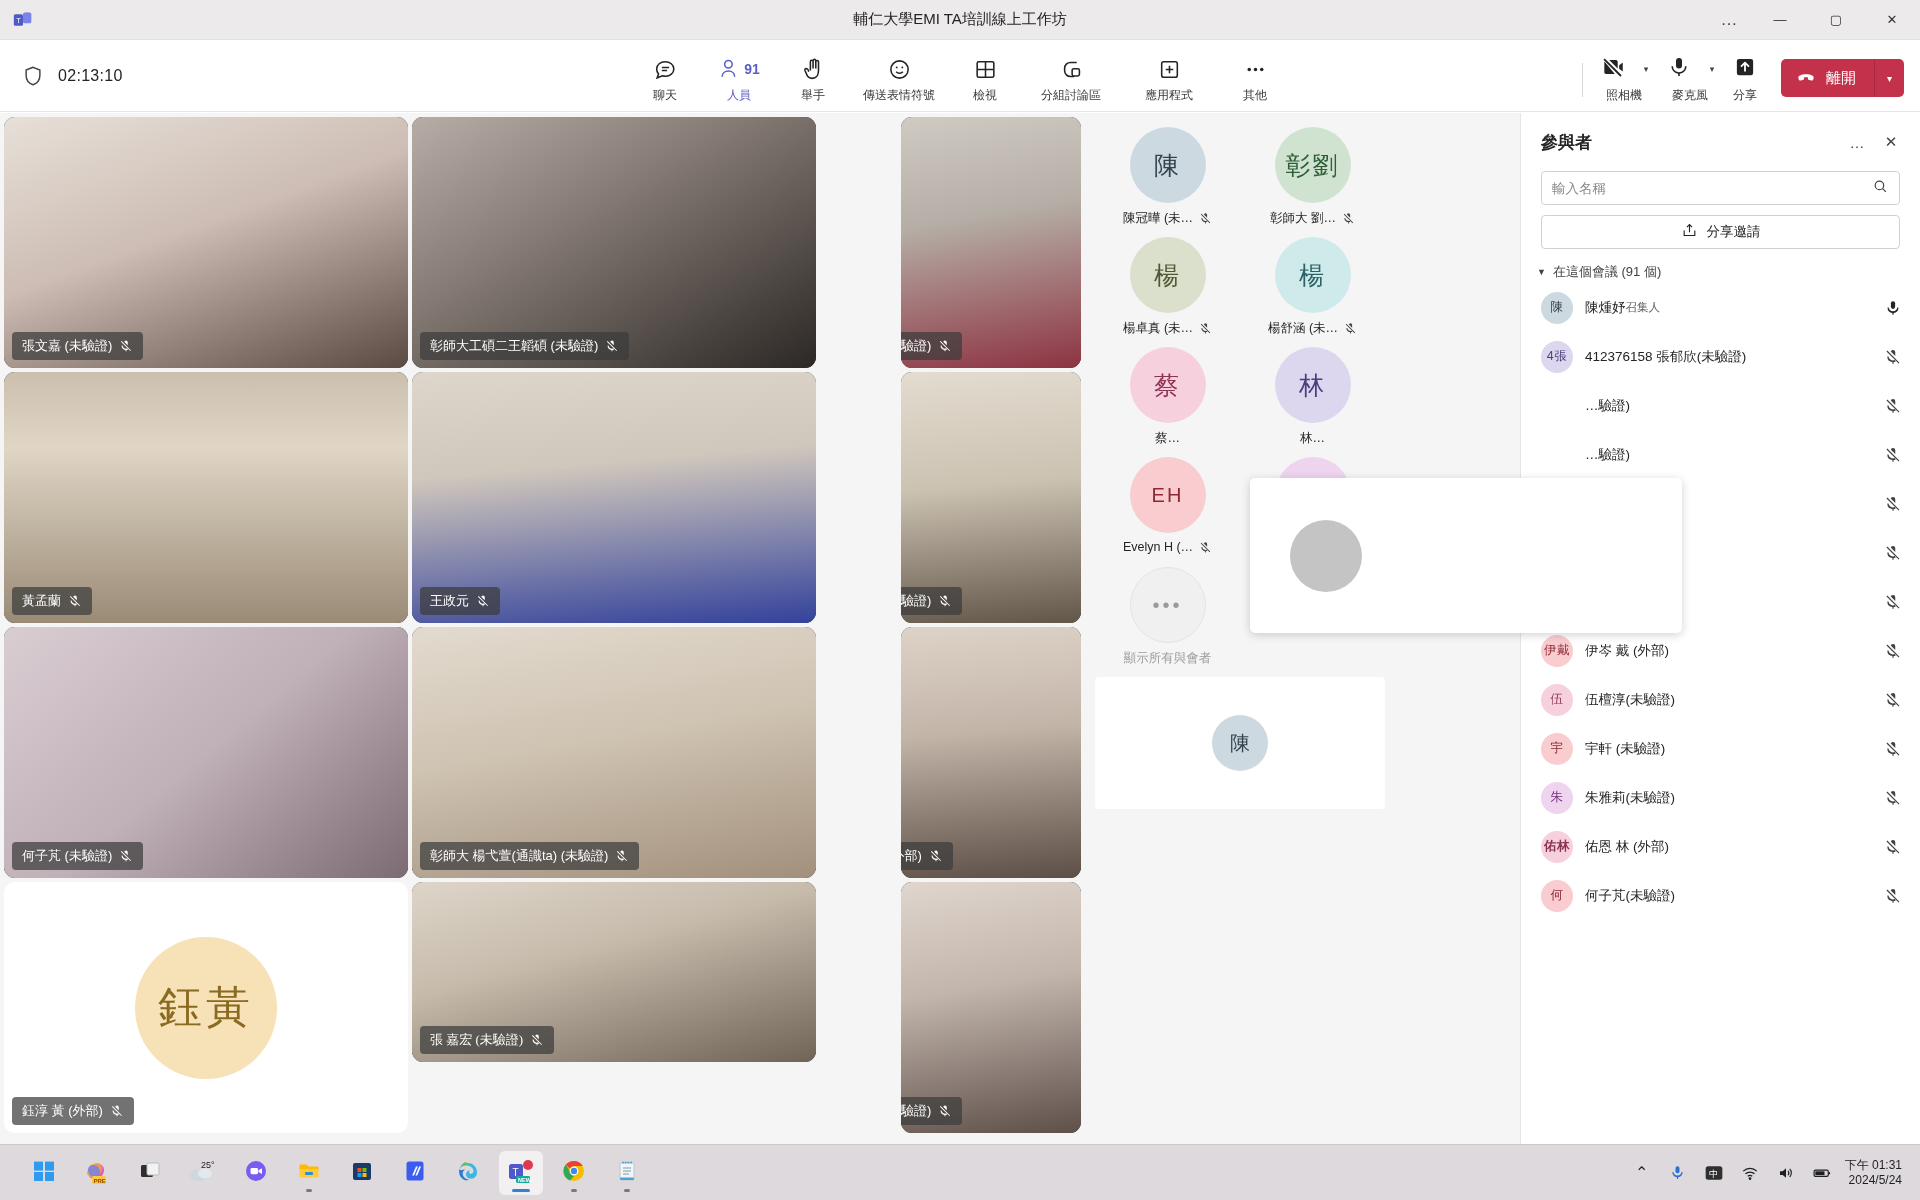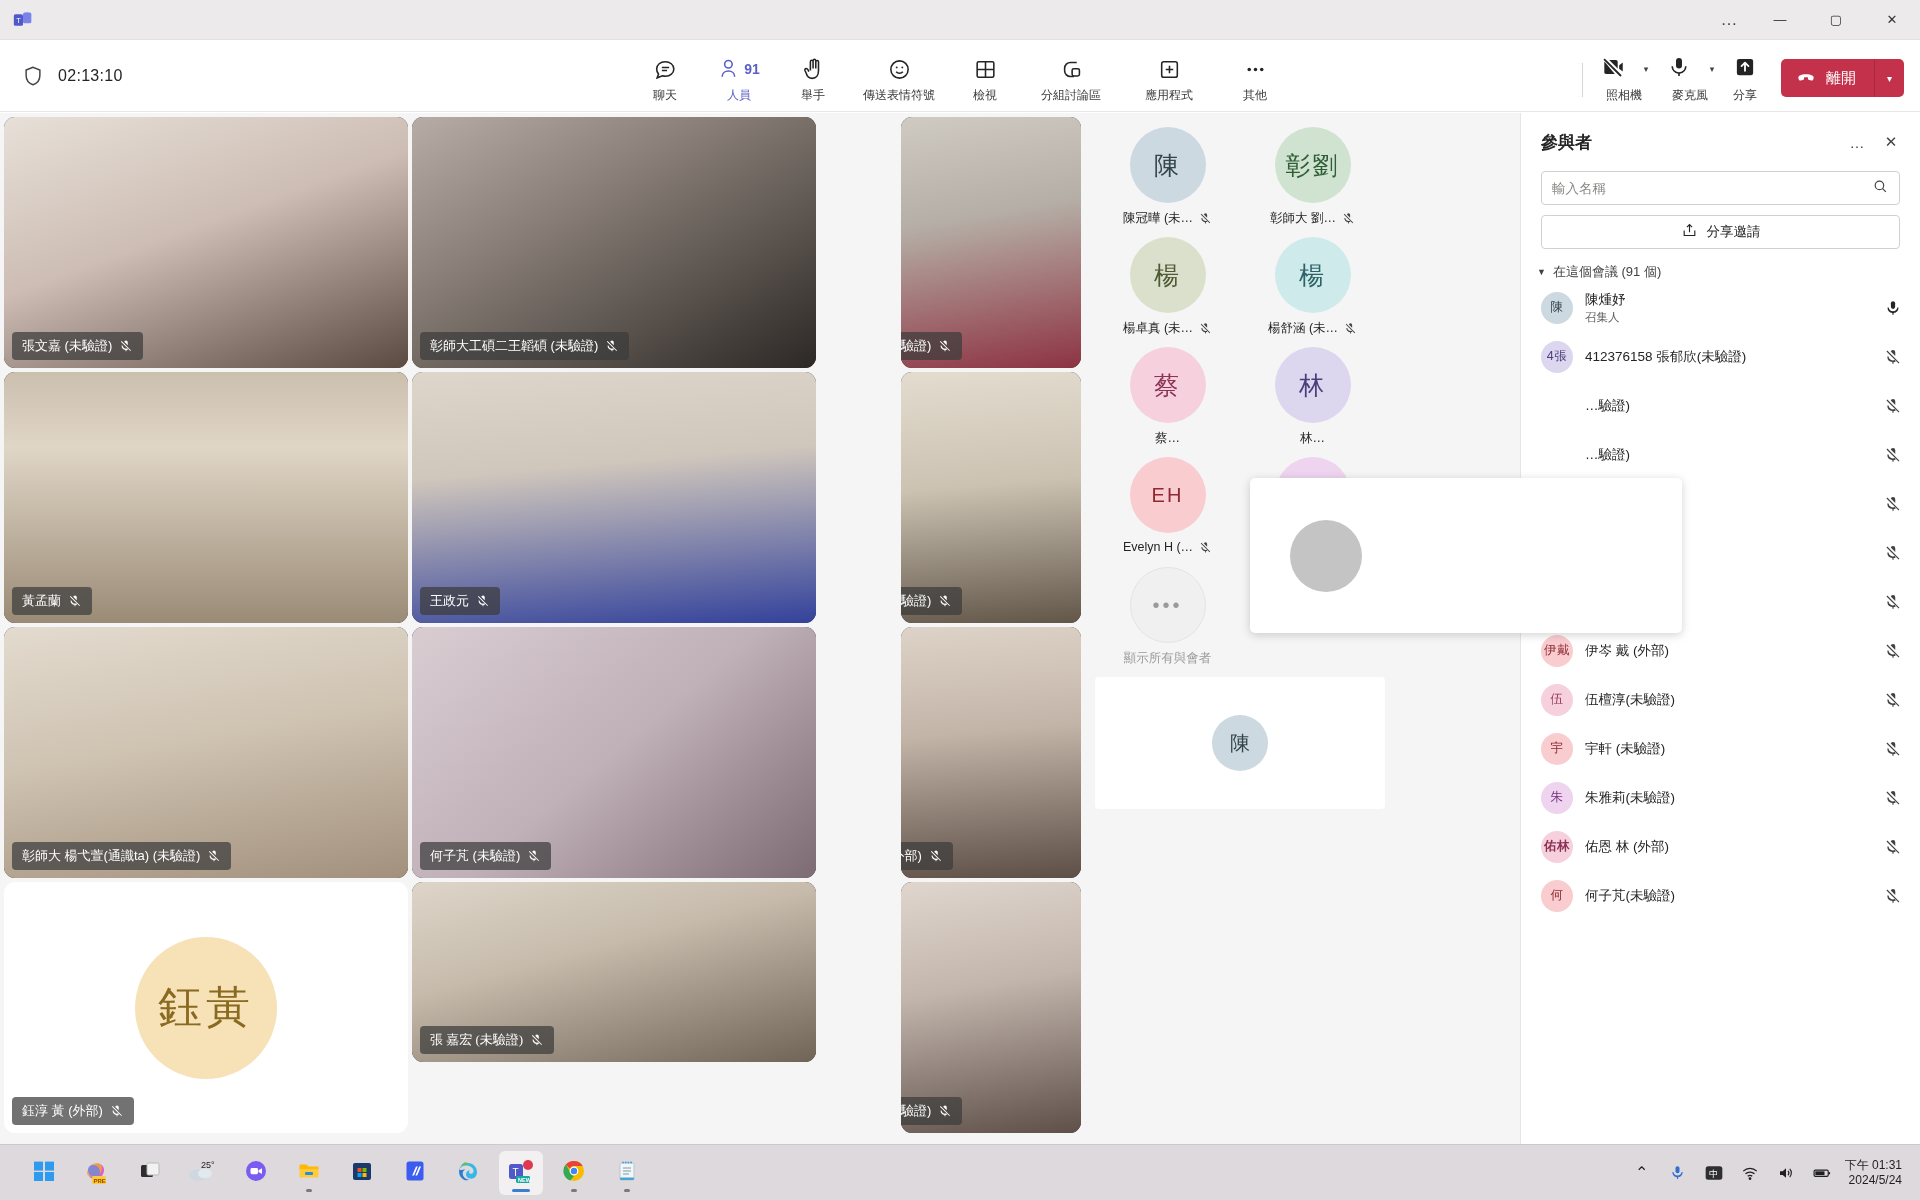--- a/index.html
+++ b/index.html
@@ -170,21 +170,21 @@
   .rp-list { flex: 1; overflow: hidden; padding: 0 8px 8px 8px; }
   .prow {
     height: 49px; display: flex; align-items: center; padding: 0 10px 0 12px;
     border-radius: 4px; cursor: pointer;
   }
   .pav {
     width: 32px; height: 32px; border-radius: 50%; display: flex; align-items: center;
     justify-content: center; font-size: 12.5px; flex: none; margin-right: 12px;
     letter-spacing: .5px;
   }
-  .pinfo { display: flex; flex-direction: column; min-width: 0; }
+  .pinfo { display: flex; flex-direction: row; min-width: 0; }
   .pname { font-size: 13.5px; color: #242424; white-space: nowrap; overflow: hidden; text-overflow: ellipsis; }
   .prole { font-size: 11.5px; color: #616161; margin-top: 1px; }
   .pmic { margin-left: auto; width: 18px; height: 18px; flex: none; color: #424242; }
 
   
   .taskbar {
     position: absolute; left: 0; right: 0; bottom: 0; height: 56px;
     background: #ded9dc; display: flex; align-items: center; padding: 0 10px;
     border-top: 1px solid #cfc9cc;
   }
@@ -208,20 +208,21 @@
 
   <div class="titlebar">
     <div class="tb-logo">
       <svg viewBox="0 0 24 24">
           <rect x="1" y="5" width="11" height="14" rx="2" fill="#5059c9"></rect>
           <rect x="12" y="3" width="10" height="13" rx="2" fill="#7b83eb"></rect>
           <circle cx="17" cy="6" r="3" fill="#7b83eb"></circle>
           <text x="4" y="16" font-size="9" fill="#fff" font-family="Liberation Sans,sans-serif">T</text>
         </svg>
     </div>
+    <div class="tb-title">輔仁大學EMI TA培訓線上工作坊</div>
     <div class="tb-right">
       <div class="tb-ell">…</div>
       <div class="wbtn">—</div>
       <div class="wbtn">▢</div>
       <div class="wbtn close">✕</div>
     </div>
   </div>
 
   <div class="toolbar">
     <div class="tl-left">
@@ -426,34 +427,34 @@
             <span>王政元</span>
             <span class="mic"><svg viewBox="0 0 24 24" fill="#fff">
                   <path d="M3.3 4.5 19.5 20.7l1.1-1.1L4.4 3.4 3.3 4.5Z"></path>
                   <path d="M9 5.5a3 3 0 0 1 6 0v5.2L9 4.8v.7Z"></path>
                   <path d="M6 11.3H4.4a7.6 7.6 0 0 0 6.8 7.5V21h1.6v-2.2c1-.1 2-.4 2.8-.9L14.3 16a6 6 0 0 1-8.3-4.7Z"></path>
                 </svg></span>
           </div>
         </div>
 
         <div class="tile" style="width:404px;height:251px;">
+          <div class="sky" style="background:linear-gradient(140deg,#d9cdd2 0%,#c0b0b8 50%,#7d6b74 100%);"></div>
+          <div class="tile-label">
+            <span>何子芃 (未驗證)</span>
+            <span class="mic"><svg viewBox="0 0 24 24" fill="#fff">
+                  <path d="M3.3 4.5 19.5 20.7l1.1-1.1L4.4 3.4 3.3 4.5Z"></path>
+                  <path d="M9 5.5a3 3 0 0 1 6 0v5.2L9 4.8v.7Z"></path>
+                  <path d="M6 11.3H4.4a7.6 7.6 0 0 0 6.8 7.5V21h1.6v-2.2c1-.1 2-.4 2.8-.9L14.3 16a6 6 0 0 1-8.3-4.7Z"></path>
+                </svg></span>
+          </div>
+        </div>
+        <div class="tile" style="width:404px;height:251px;">
           <div class="sky" style="background:linear-gradient(170deg,#e3dbcf 0%,#cfc3b2 45%,#a2907c 100%);"></div>
           <div class="tile-label">
             <span>彰師大 楊弋萱(通識ta) (未驗證)</span>
-            <span class="mic"><svg viewBox="0 0 24 24" fill="#fff">
-                  <path d="M3.3 4.5 19.5 20.7l1.1-1.1L4.4 3.4 3.3 4.5Z"></path>
-                  <path d="M9 5.5a3 3 0 0 1 6 0v5.2L9 4.8v.7Z"></path>
-                  <path d="M6 11.3H4.4a7.6 7.6 0 0 0 6.8 7.5V21h1.6v-2.2c1-.1 2-.4 2.8-.9L14.3 16a6 6 0 0 1-8.3-4.7Z"></path>
-                </svg></span>
-          </div>
-        </div>
-        <div class="tile" style="width:404px;height:251px;">
-          <div class="sky" style="background:linear-gradient(140deg,#d9cdd2 0%,#c0b0b8 50%,#7d6b74 100%);"></div>
-          <div class="tile-label">
-            <span>何子芃 (未驗證)</span>
             <span class="mic"><svg viewBox="0 0 24 24" fill="#fff">
                   <path d="M3.3 4.5 19.5 20.7l1.1-1.1L4.4 3.4 3.3 4.5Z"></path>
                   <path d="M9 5.5a3 3 0 0 1 6 0v5.2L9 4.8v.7Z"></path>
                   <path d="M6 11.3H4.4a7.6 7.6 0 0 0 6.8 7.5V21h1.6v-2.2c1-.1 2-.4 2.8-.9L14.3 16a6 6 0 0 1-8.3-4.7Z"></path>
                 </svg></span>
           </div>
         </div>
 
         <div class="tile avatar-tile" style="width:404px;height:251px;">
           <div class="big-av" style="background:#f7e2b8;color:#8a6a20;">

